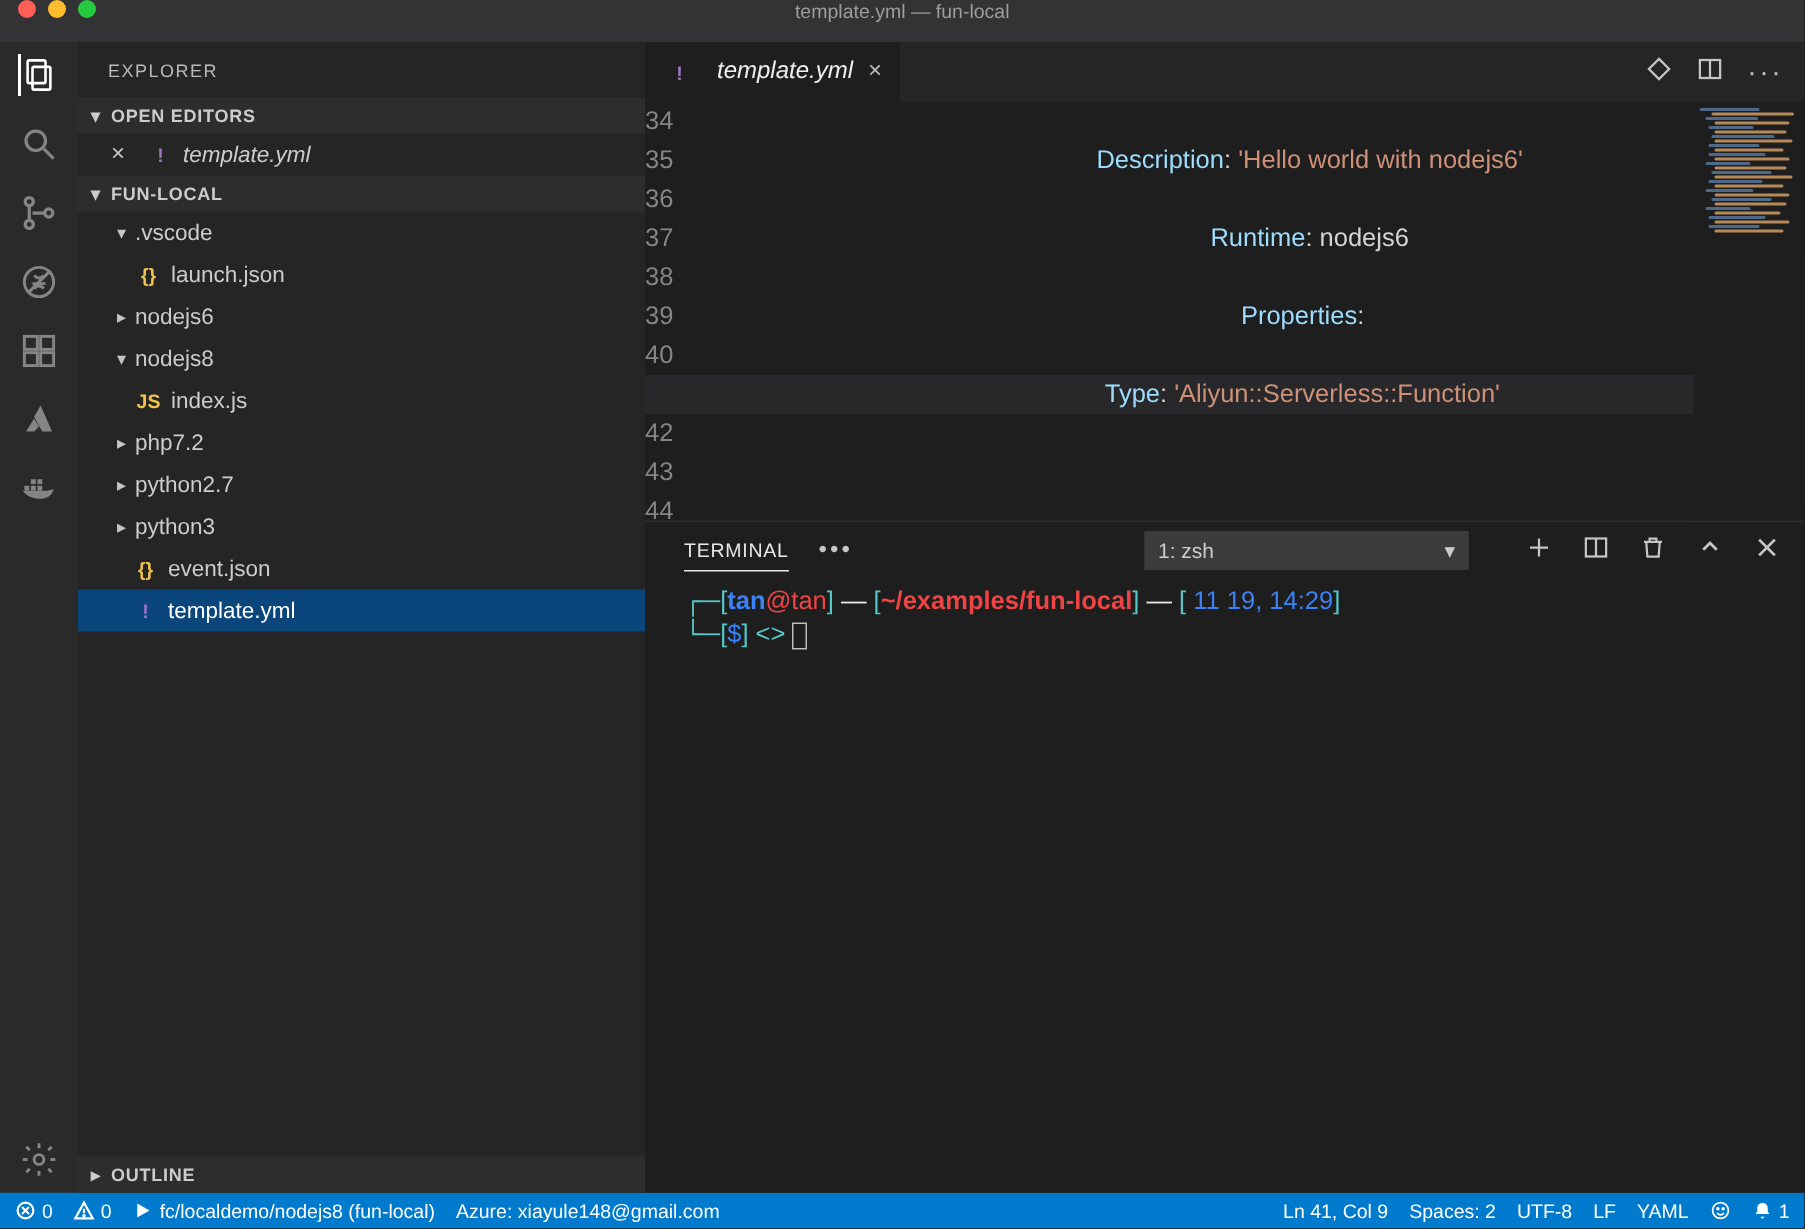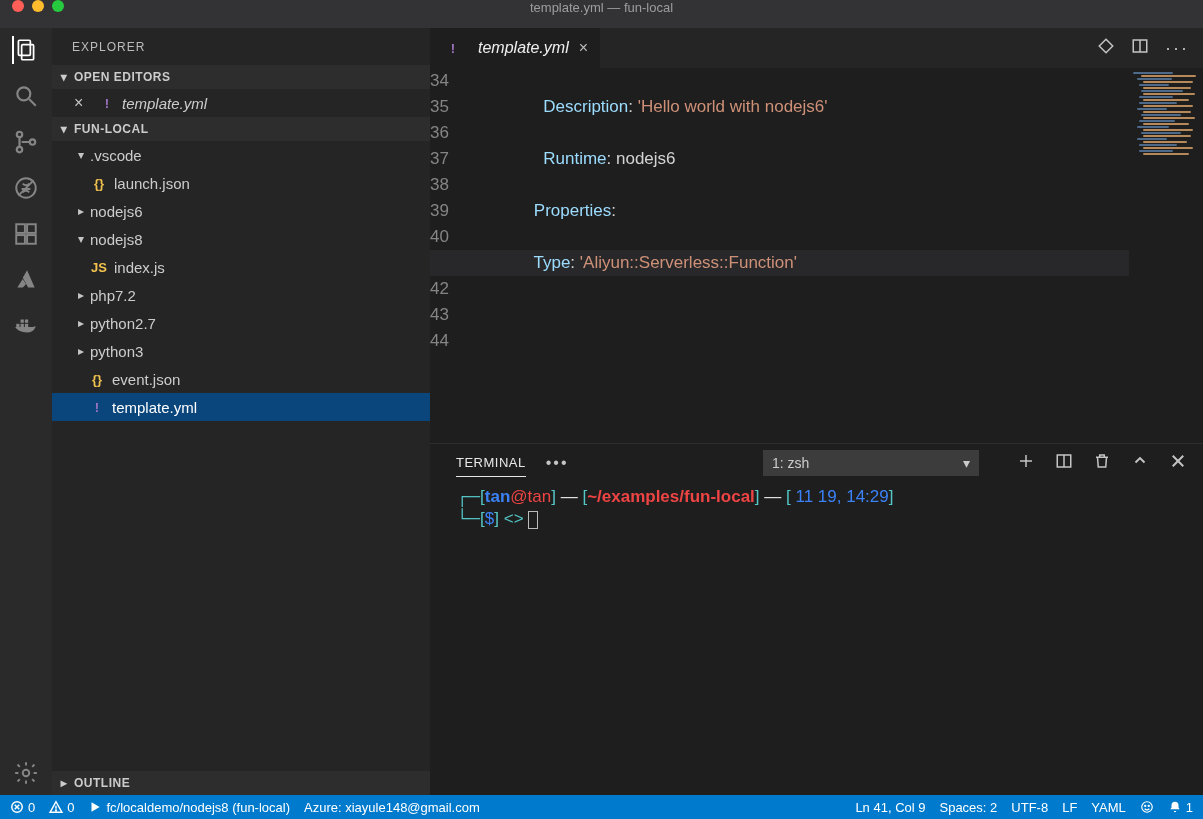--- a/index.html
+++ b/index.html
@@ -43,25 +43,25 @@
   .tab-actions { margin-left:auto; display:flex; align-items:center; gap:16px; padding-right:14px; color:#c5c5c5; }
   .tab-actions svg { width:18px; height:18px; }
   .editor-body { flex:1; display:flex; position:relative; font-family: "SF Mono", Menlo, Consolas, monospace; font-size:17px; line-height:26px; overflow:hidden; }
   .gutter { width:66px; text-align:left; color:#858585; padding-right:20px; user-select:none; }
   .code { flex:1; white-space:pre; color:#d4d4d4; }
   .c-key { color:#9cdcfe; }
   .c-str { color:#ce9178; }
   .c-plain { color:#d4d4d4; }
   .c-punc { color:#d4d4d4; }
   .curline { background:#28282a; display:block; width:100%; position:absolute; height:26px; left:0; z-index:0; }
-  .code-lines { position:relative; z-index:1; }
+  .code-lines { position:relative; z-index:1;text-align:center; }
   .gutter, .code { padding-top:0; }
   .minimap { position:absolute; top:0; right:0; width:74px; height:100%; background:#1e1e1e; padding:4px; overflow:hidden; }
   .mmline { height:2px; margin-bottom:1px; border-radius:1px; }
-  .term-panel { height:352px; border-top:1px solid #2d2d2e; display:flex; flex-direction:column; background:#1e1e1e; }
+  .term-panel { height:448px; border-top:1px solid #2d2d2e; display:flex; flex-direction:column; background:#1e1e1e; }
   .term-hdr { height:38px; display:flex; align-items:center; padding:0 16px 0 26px; gap:20px; background:#1e1e1e; }
   .term-tablabel { font-size:13px; color:#e7e7e7; letter-spacing:0.5px; border-bottom:1px solid #e7e7e7; padding-bottom:6px; margin-top:6px; }
   .term-dots { color:#c5c5c5; letter-spacing:2px; cursor:pointer; }
   .term-dd { margin-left:auto; width:216px; height:26px; background:#3c3c3c; border:1px solid #3c3c3c; color:#ccc; font-size:14px; display:flex; align-items:center; justify-content:space-between; padding:0 8px; cursor:pointer; }
   .term-icons { display:flex; align-items:center; gap:20px; color:#c5c5c5; margin-left:18px; }
   .term-icons svg { width:18px; height:18px; cursor:pointer; }
   .term-body { flex:1; font-family:"SF Mono", Menlo, Consolas, monospace; font-size:17px; line-height:22px; padding:4px 10px 0 26px; }
   .t-bold { font-weight:700; }
   .t-cyan { color:#55c7c7; }
   .t-green { color:#ef4444; }

